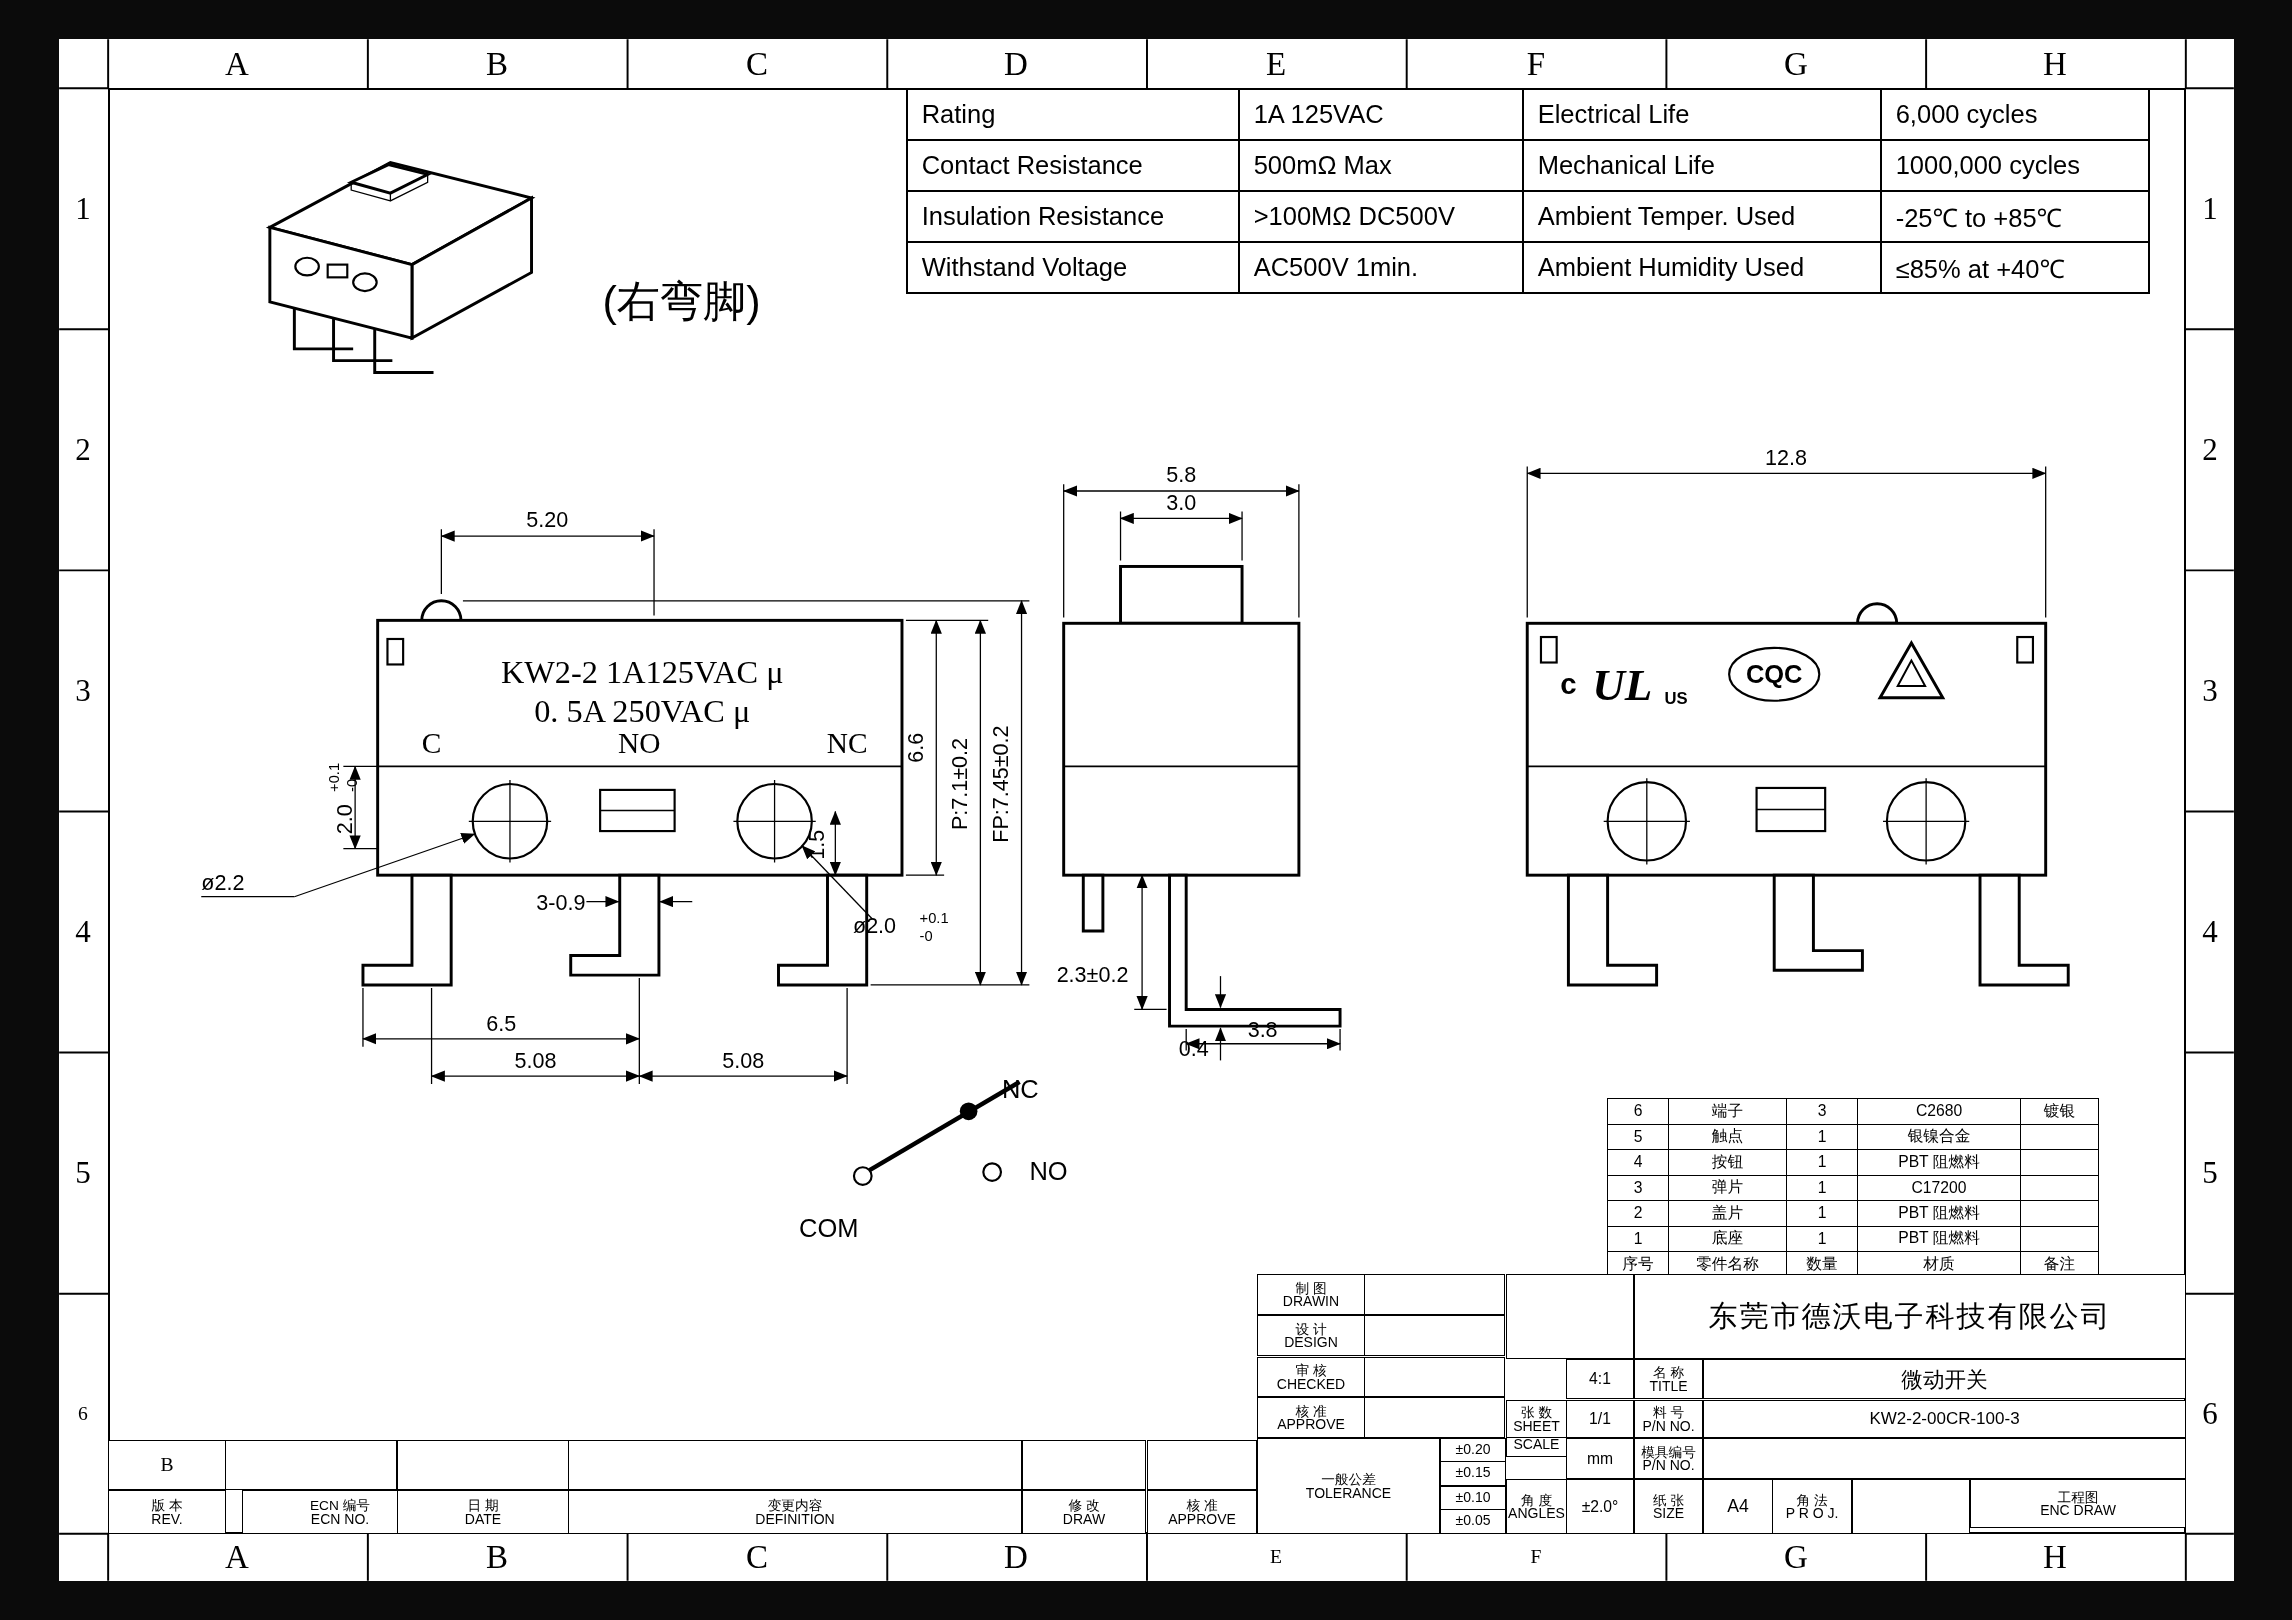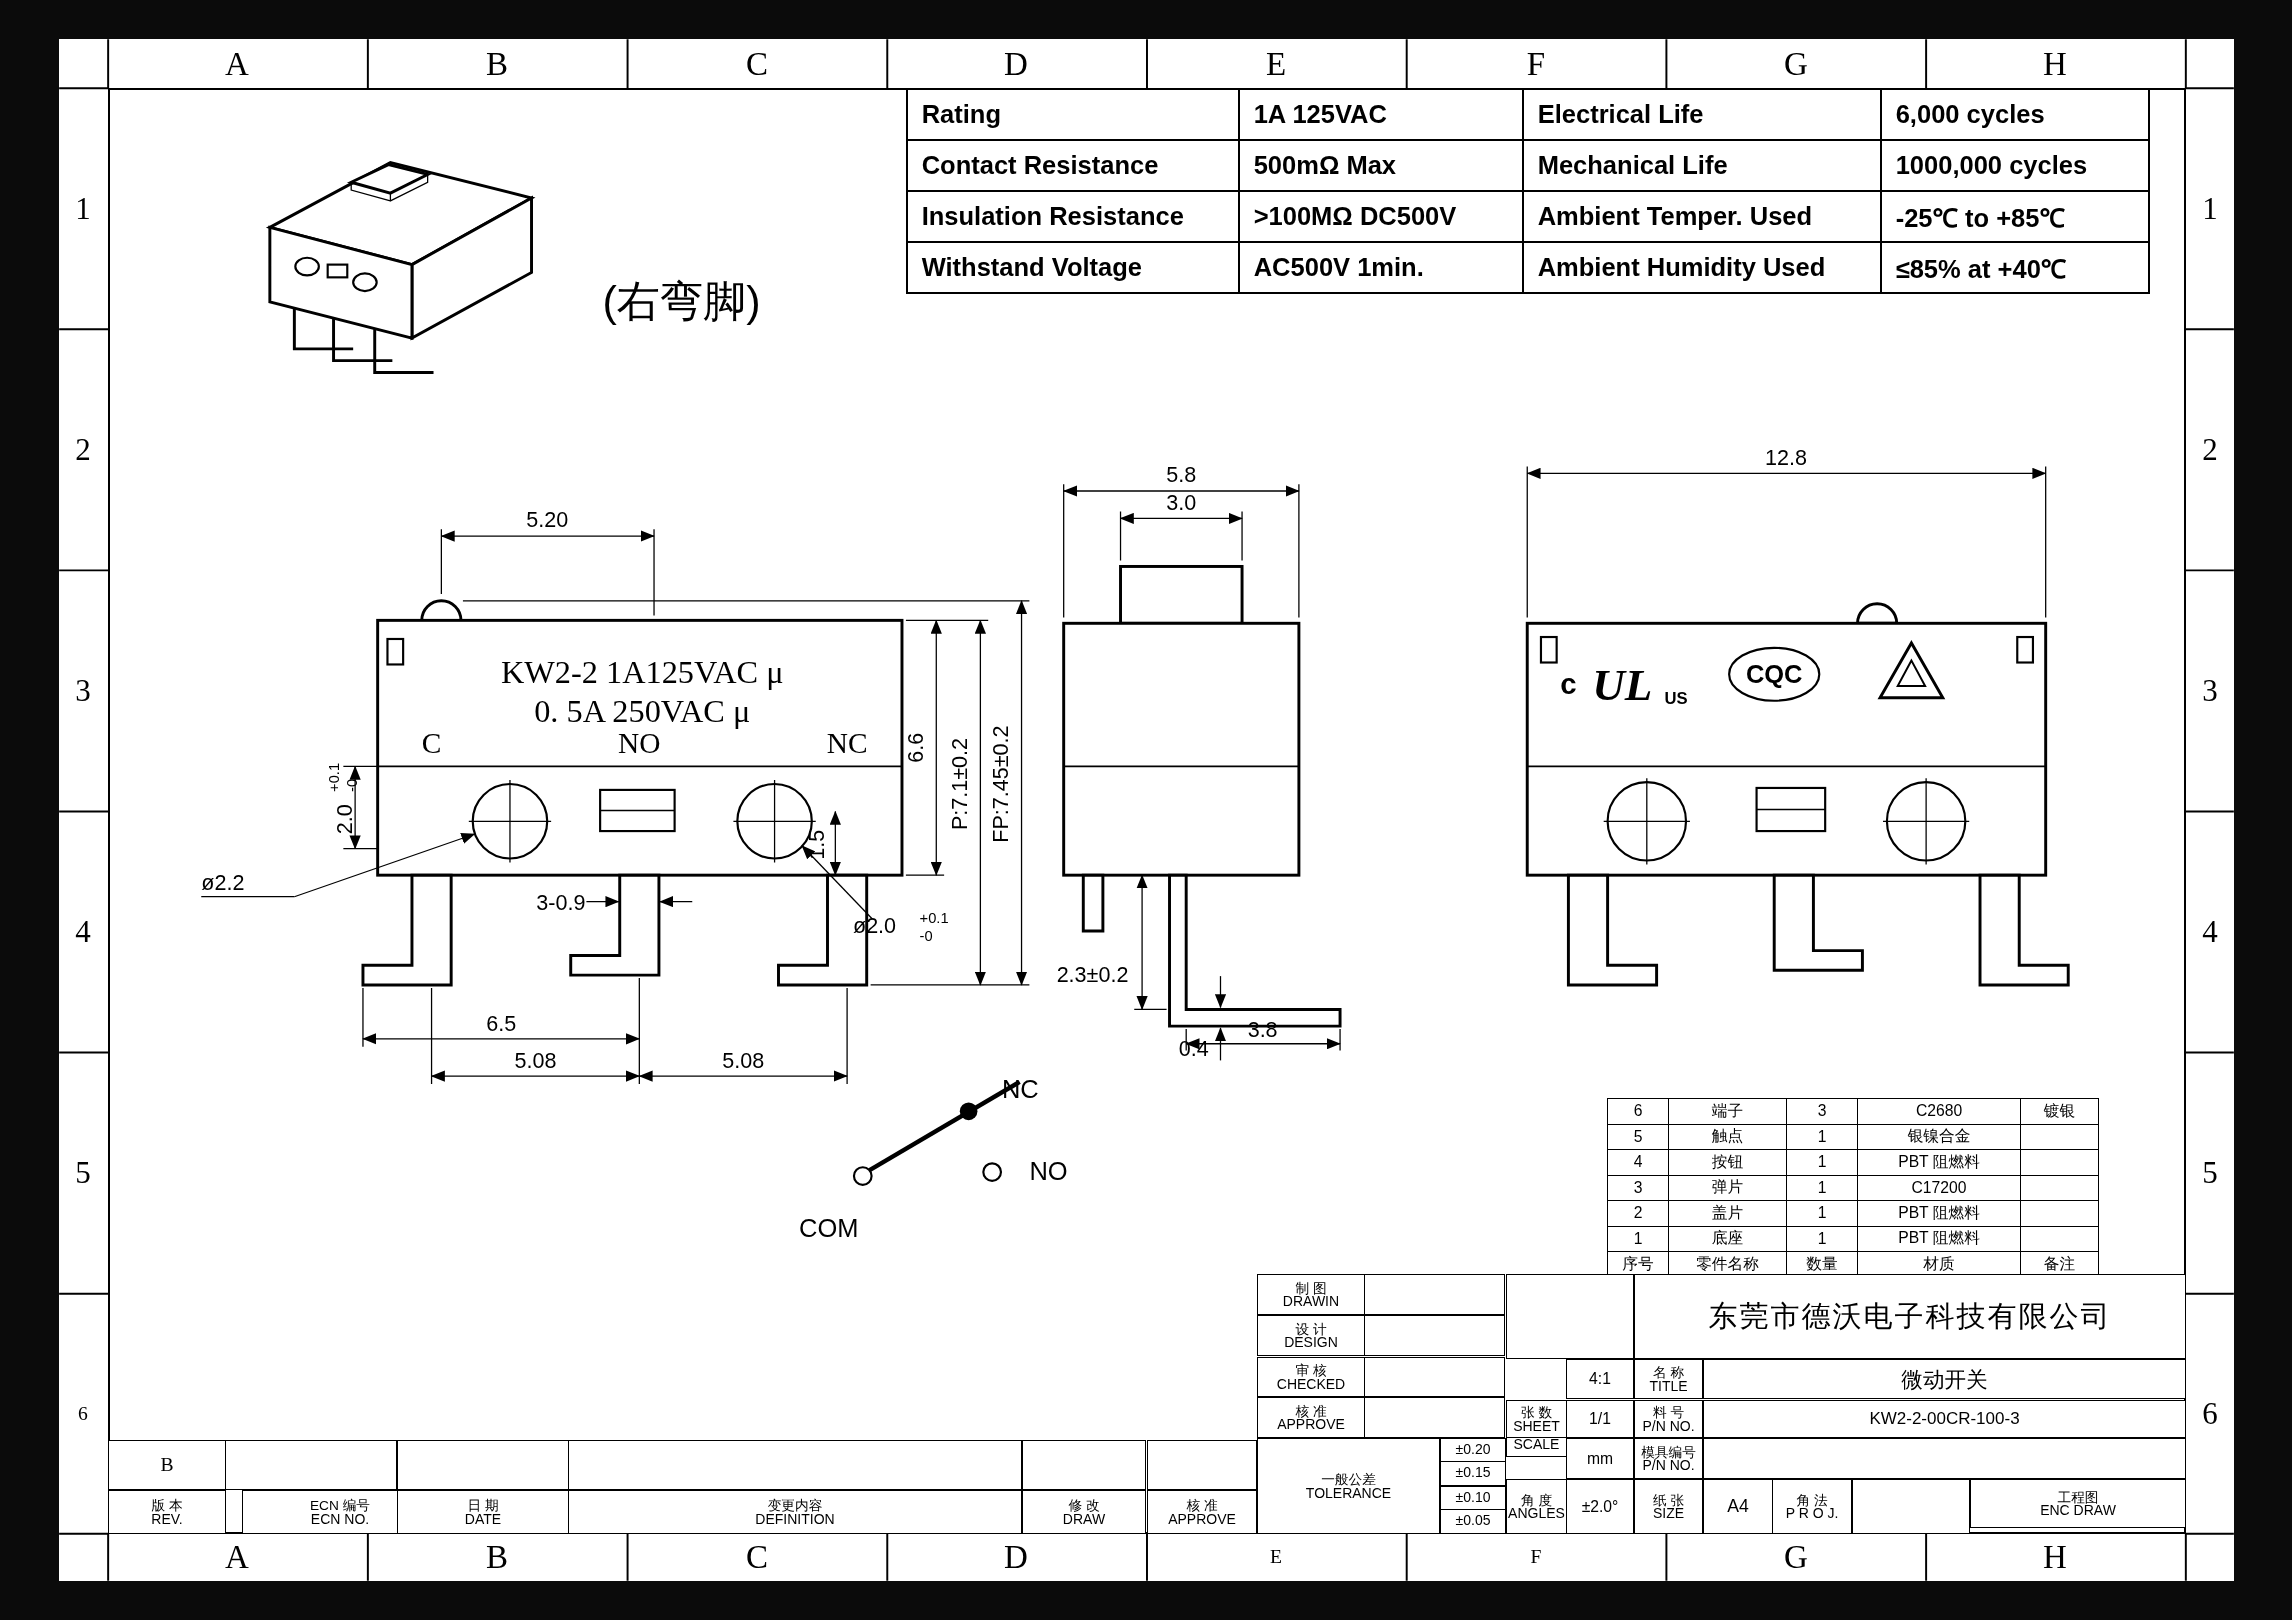--- a/index.html
+++ b/index.html
@@ -25,21 +25,21 @@
   text.de{font:22px "Liberation Sans",sans-serif;text-anchor:end;}
   text.dsm{font:15px "Liberation Sans",sans-serif;text-anchor:start;}
   text.mark{font:33px "Liberation Serif",serif;text-anchor:middle;}
   text.term{font:30px "Liberation Serif",serif;text-anchor:middle;}
   text.cap{font:44px "Liberation Sans",sans-serif;text-anchor:middle;}
   text.circ{font:26px "Liberation Sans",sans-serif;text-anchor:start;}
   text.certc{font:bold 30px "Liberation Sans",sans-serif;text-anchor:middle;}
   text.certul{font:italic bold 46px "Liberation Serif",serif;text-anchor:middle;}
   text.certus{font:bold 17px "Liberation Sans",sans-serif;text-anchor:start;}
   text.certcqc{font:bold 26px "Liberation Sans",sans-serif;text-anchor:middle;}
-  table.spec{position:absolute;left:906px;top:88px;border-collapse:collapse;table-layout:fixed;background:#fff;font-weight:bold;}
+  table.spec{position:absolute;left:906px;top:88px;border-collapse:collapse;table-layout:fixed;background:#fff;}
   table.spec td{border:2px solid #000;height:49px;font-size:25.5px;padding:0 5.9px 0 13.7px;white-space:nowrap;}
   table.parts{position:absolute;left:1607px;top:1098px;border-collapse:collapse;table-layout:fixed;background:#fff;}
   table.parts td{border:1.5px solid #000;height:24.5px;font-size:15.7px;text-align:center;padding:0 2px;white-space:nowrap;}
   .cell{position:absolute;border:1.5px solid #000;box-sizing:border-box;background:#fff;
         display:flex;flex-direction:column;align-items:center;justify-content:center;text-align:center;}
   .cell .cn{font-size:13.7px;line-height:15.7px;white-space:nowrap;}
   .cell .en{font-size:14px;line-height:11.8px;white-space:nowrap;}
   .cell .val{font-size:15.7px;white-space:nowrap;}
 </style>
 </head>

